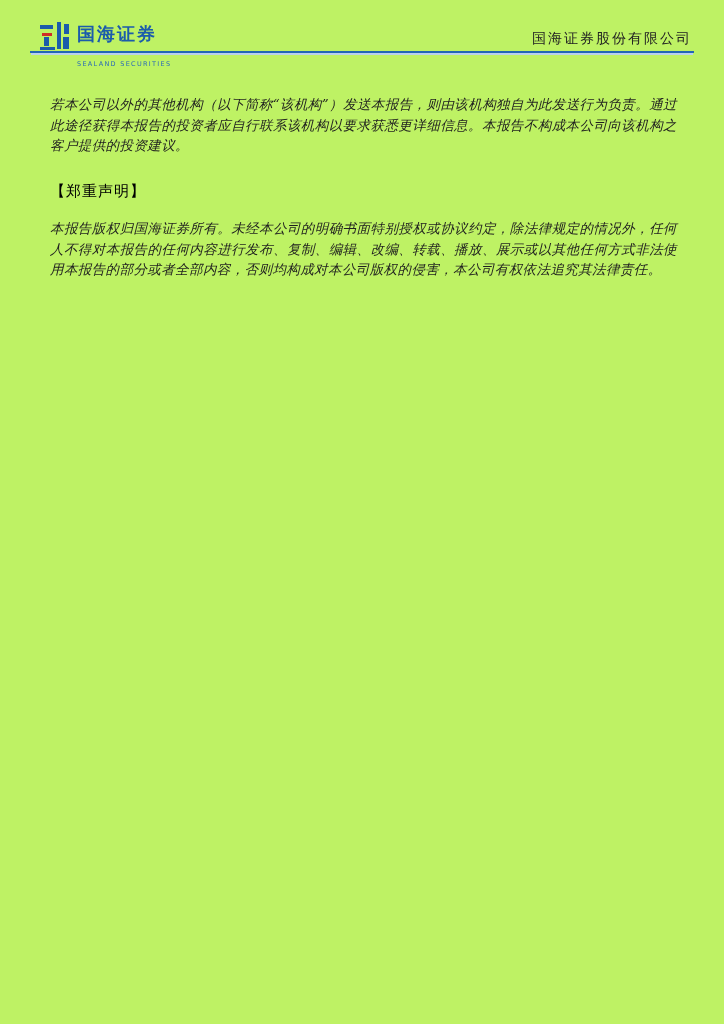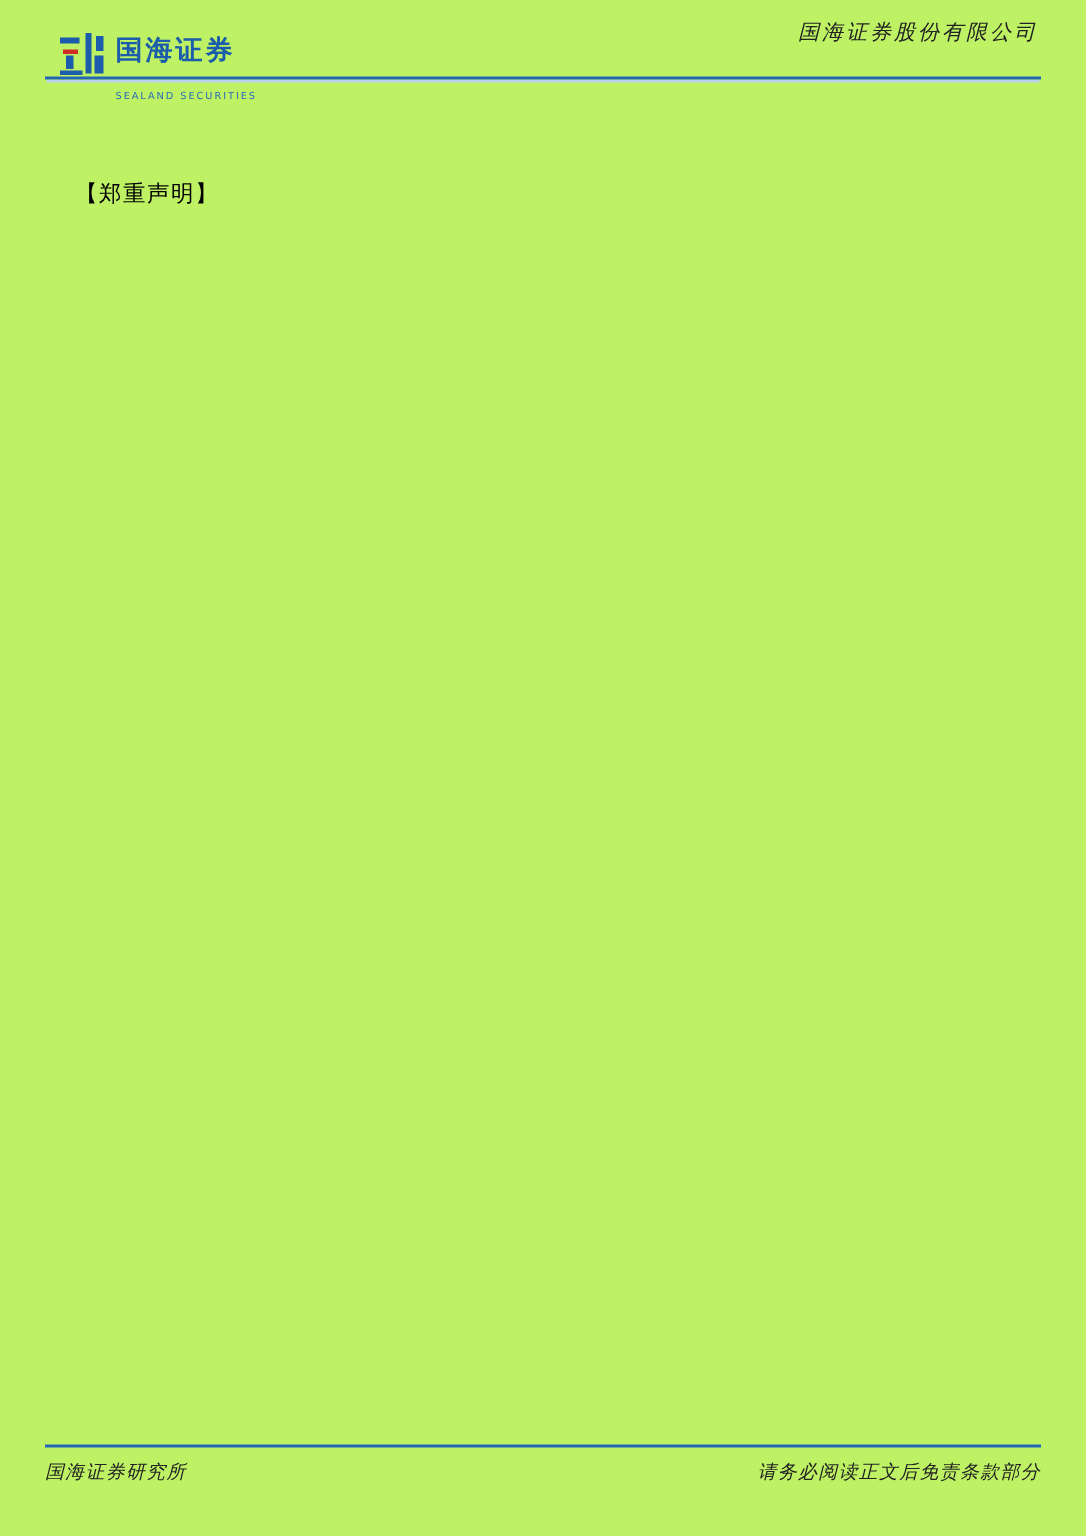--- a/index.html
+++ b/index.html
@@ -47,23 +47,22 @@
     font-family: "DejaVu Sans", "Liberation Sans", sans-serif;
     font-size: 6.5px;
     letter-spacing: 1.3px;
     color: #2a6ab8;
     margin-top: 17px;
     white-space: nowrap;
   }
   .company-name {
     position: absolute;
     right: 2px;
-    bottom: 20px;
+    bottom: 3px;
     font-size: 14px;
-    font-style: italic;
     color: #222222;
     letter-spacing: 2px;
     white-space: nowrap;
   }
 
   
   .content {
     position: absolute;
     top: 94px;
     left: 50px;
@@ -122,21 +121,19 @@
       </svg>
       <div class="logo-text-block">
         <div class="logo-cn">国海证券</div>
         <div class="logo-en">SEALAND SECURITIES</div>
       </div>
     </div>
     <div class="company-name">国海证券股份有限公司</div>
   </div>
 
   <div class="content">
+    <p>若本公司以外的其他机构（以下简称“该机构”）发送本报告，则由该机构独自为此发送行为负责。通过此途径获得本报告的投资者应自行联系该机构以要求获悉更详细信息。本报告不构成本公司向该机构之客户提供的投资建议。</p>
     <div class="statement-heading">【郑重声明】</div>
+    <p>本报告版权归国海证券所有。未经本公司的明确书面特别授权或协议约定，除法律规定的情况外，任何人不得对本报告的任何内容进行发布、复制、编辑、改编、转载、播放、展示或以其他任何方式非法使用本报告的部分或者全部内容，否则均构成对本公司版权的侵害，本公司有权依法追究其法律责任。</p>
   </div>
 
-  <div class="footer">
-    <div>国海证券研究所</div>
-    <div>请务必阅读正文后免责条款部分</div>
-  </div>
 
 </div>
 
 </body></html>

